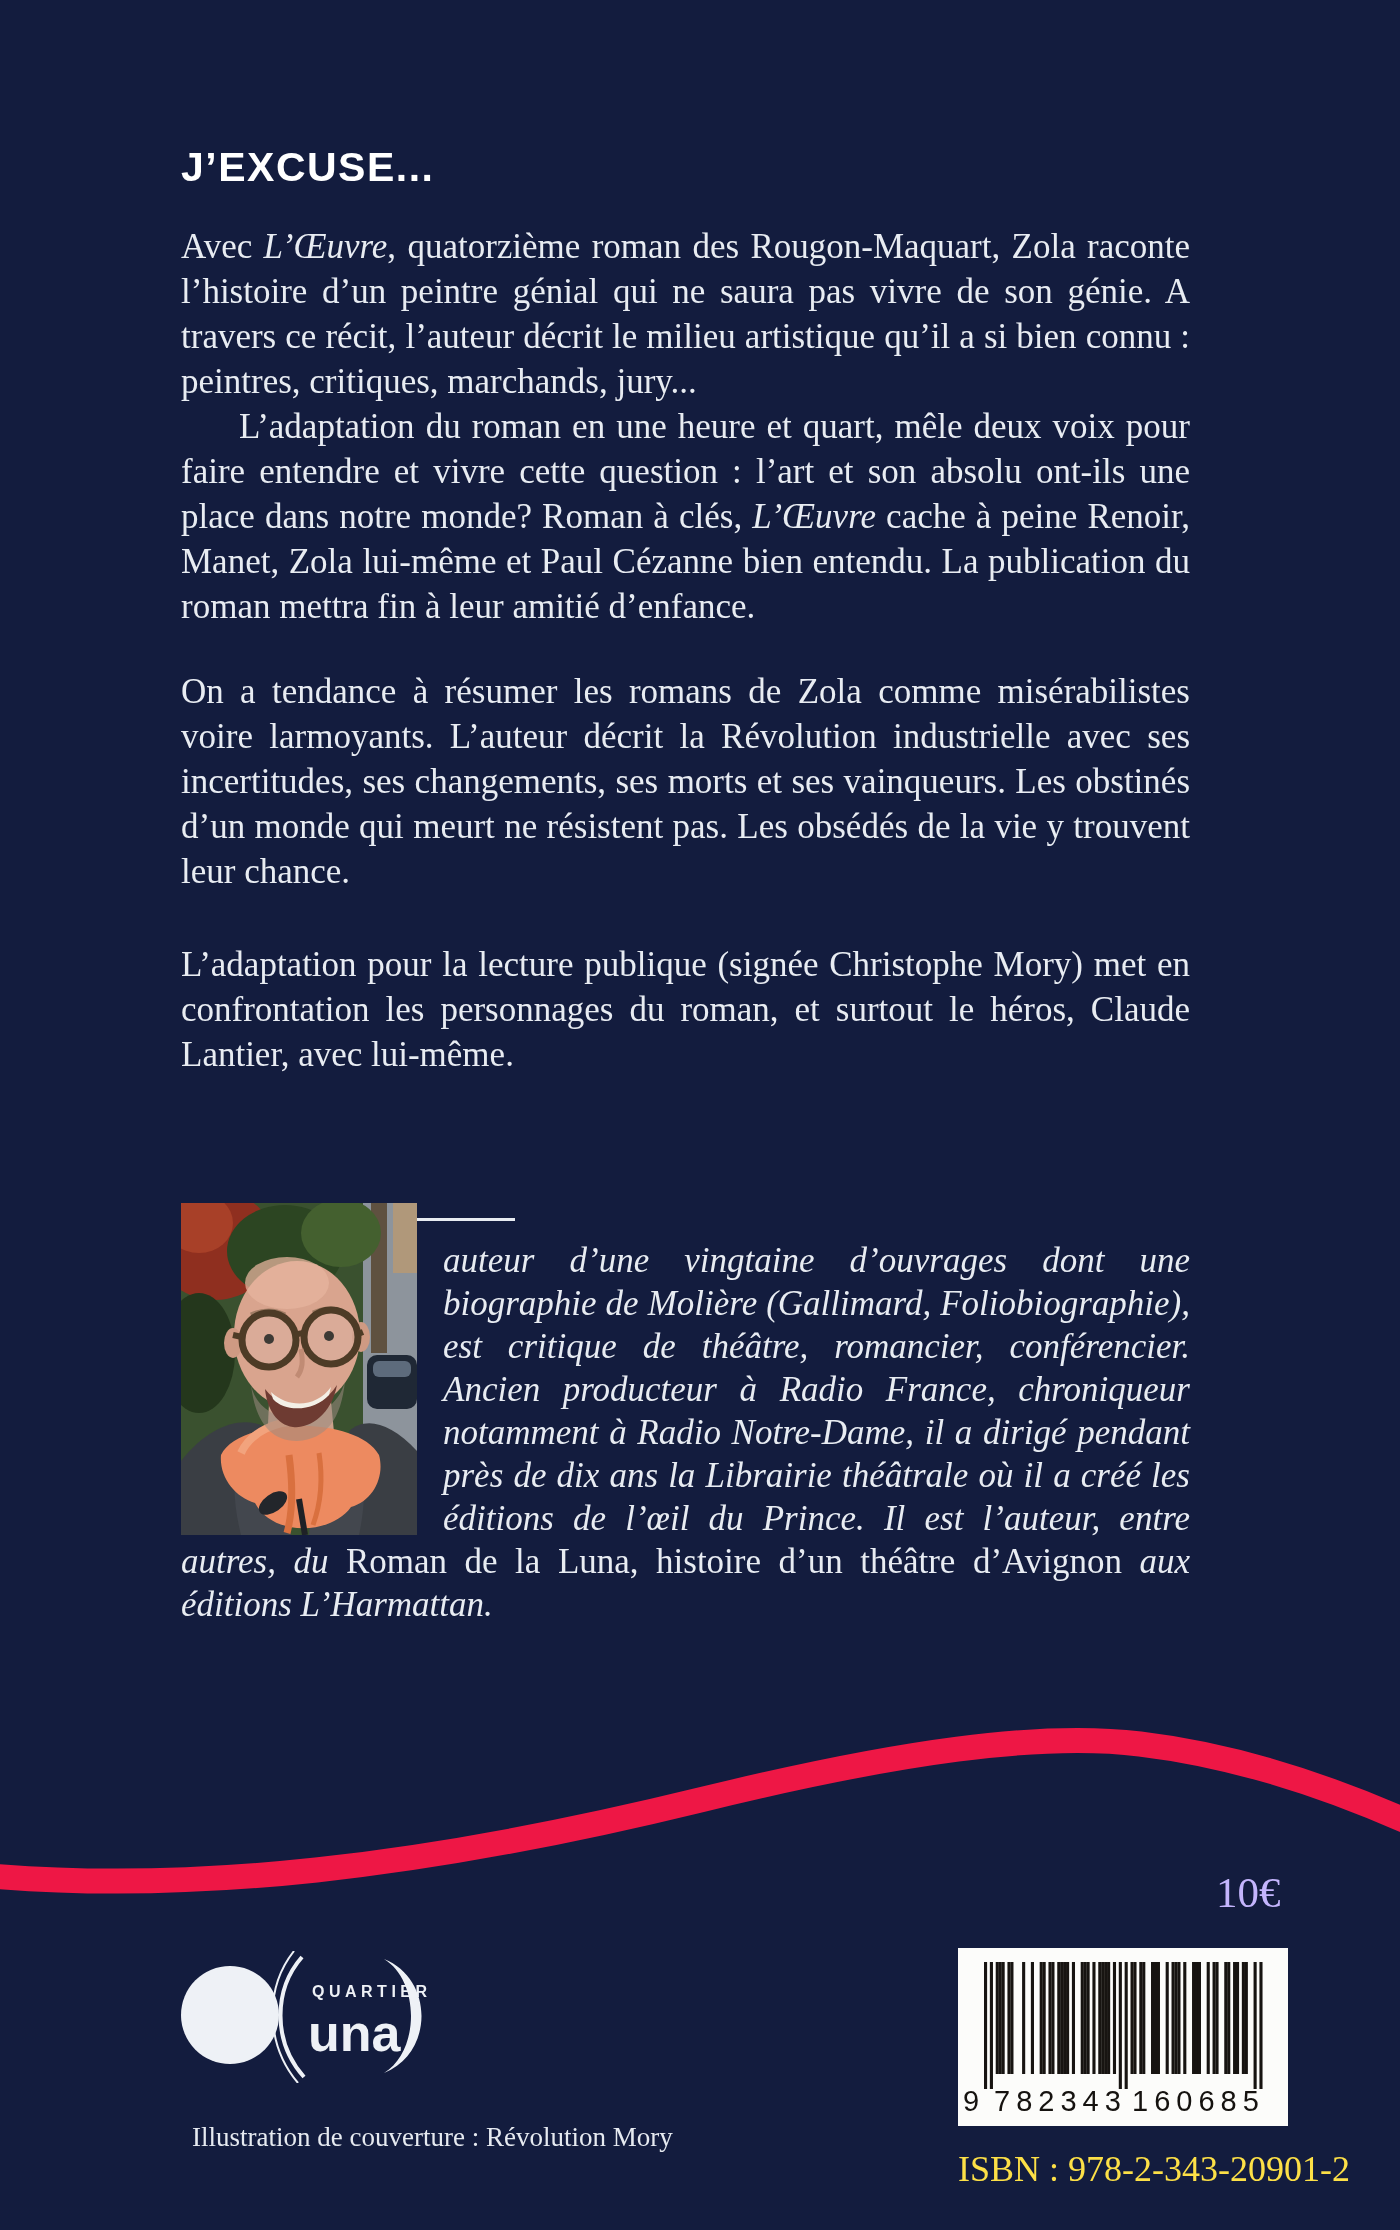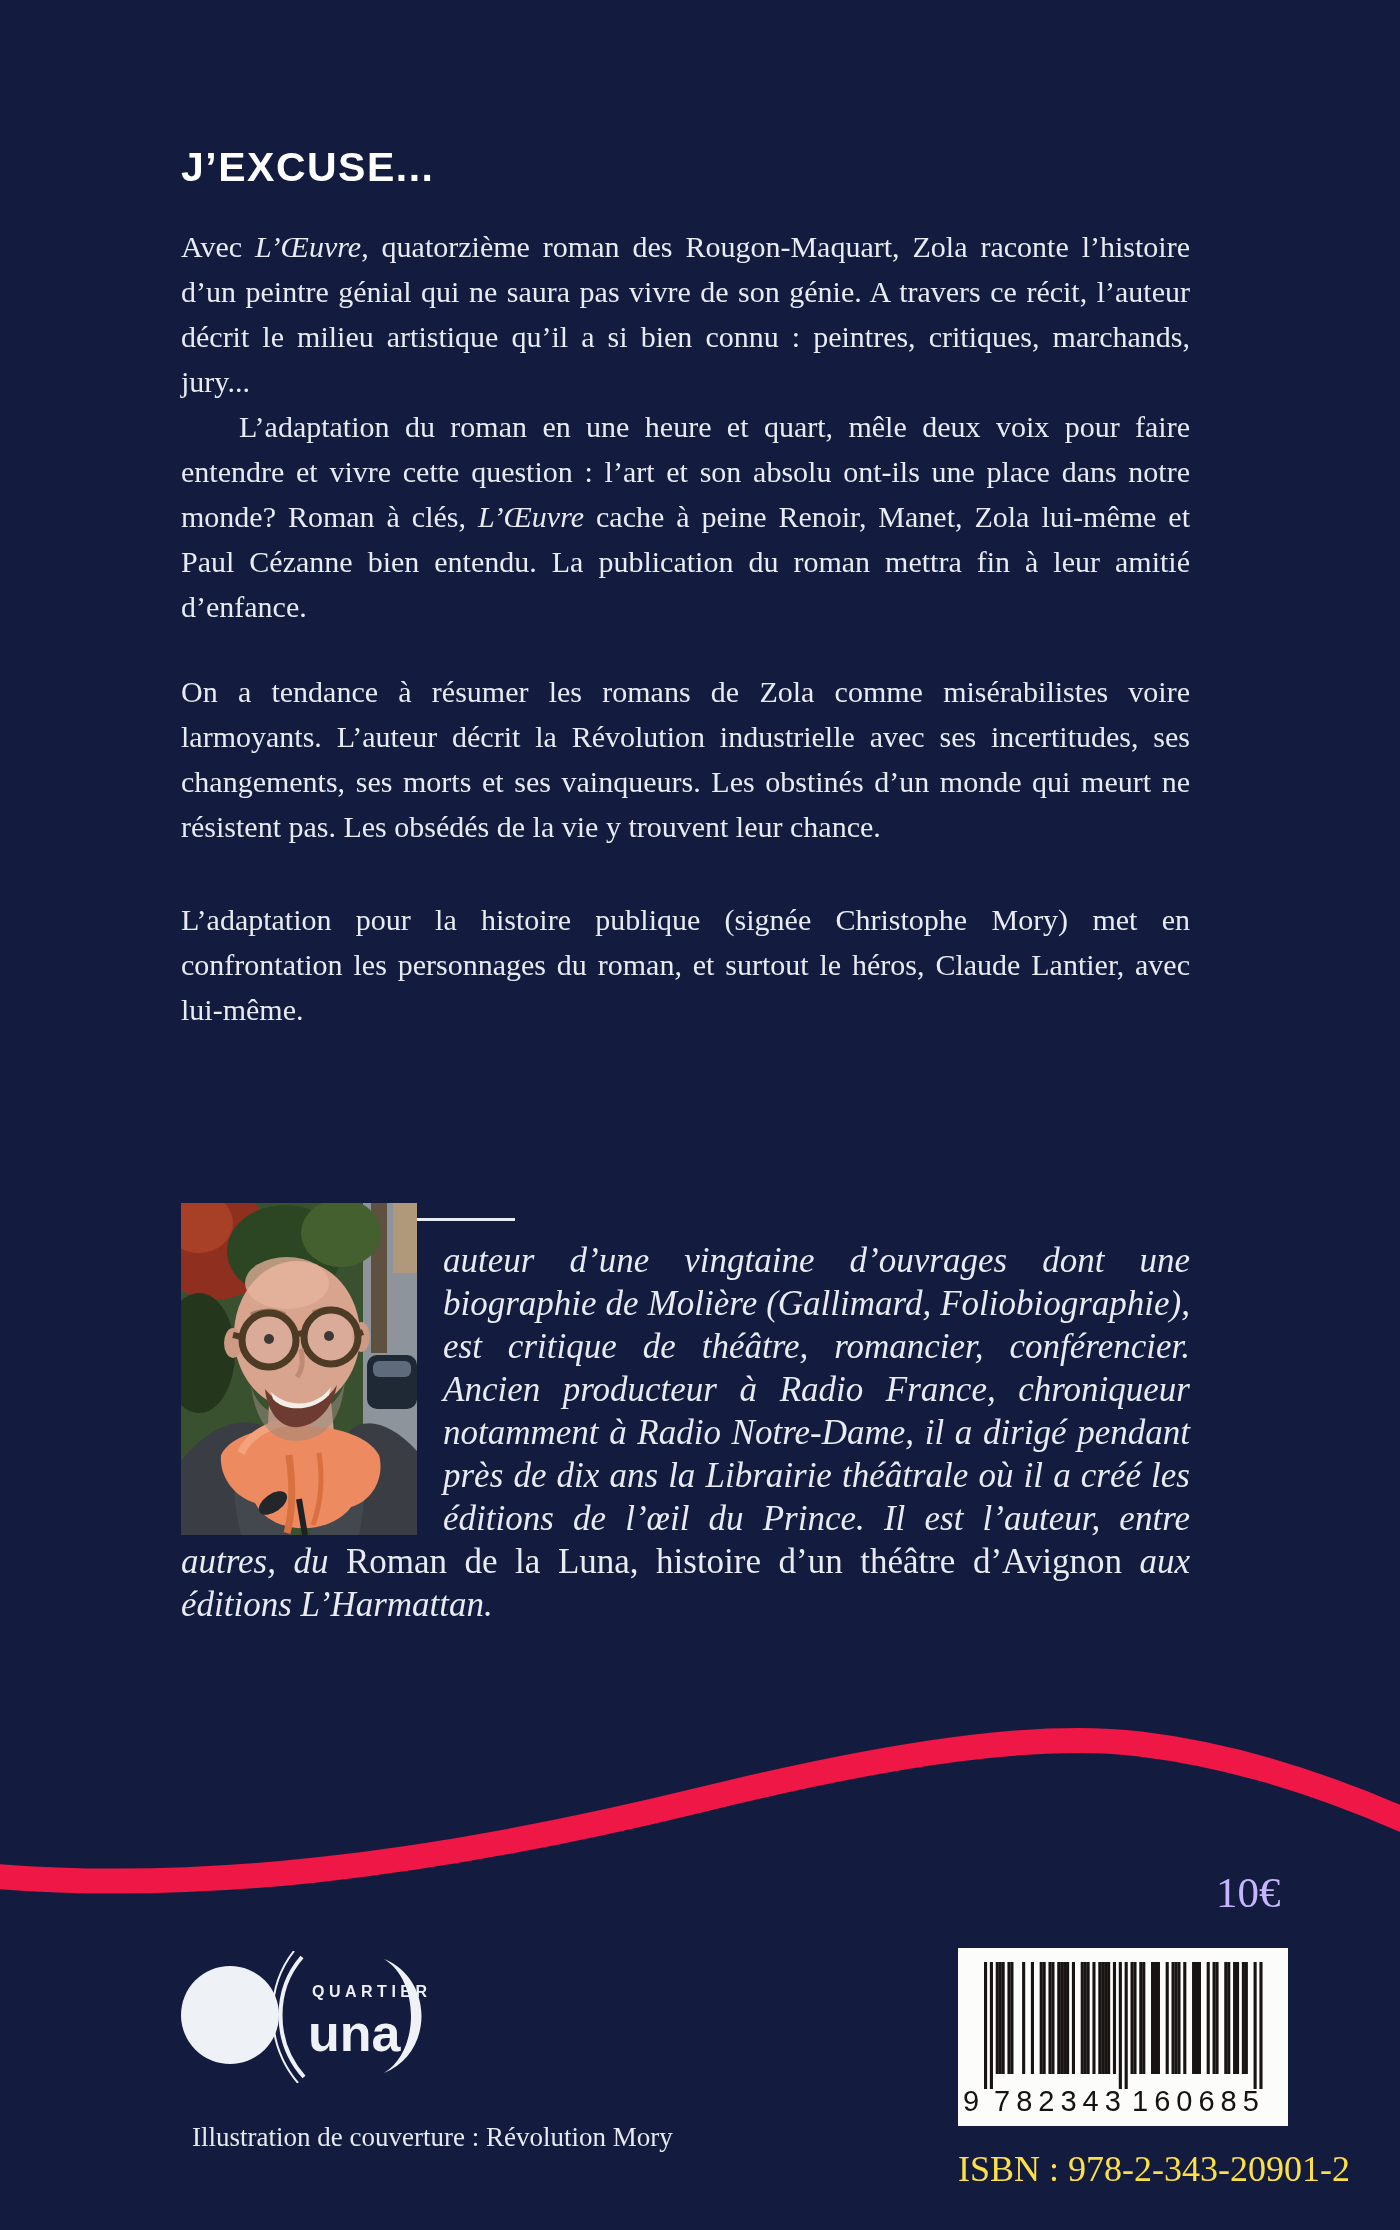--- a/index.html
+++ b/index.html
@@ -1,20 +1,20 @@
 <!DOCTYPE html>
 <html><head>
 <meta charset="utf-8">
 <style>
   html,body{margin:0;padding:0;background:#0b1227;}
   .cover{position:relative;width:1400px;height:2230px;background:#131c3e;overflow:hidden;
          font-family:"Liberation Serif",serif;color:#e8ecf2;}
   .title{position:absolute;left:181px;top:144px;font-family:"Liberation Sans",sans-serif;
          font-weight:bold;font-size:41px;letter-spacing:1.5px;color:#ffffff;}
-  .synopsis{position:absolute;left:181px;top:224px;width:1009px;font-size:30px;line-height:45px;
+  .synopsis{position:absolute;left:181px;top:224px;width:1009px;font-size:35px;line-height:45px;
             text-align:justify;}
   .synopsis p{margin:0;}
   .p-indent{text-indent:58px;}
   .gap-p2{margin-top:40px !important;}
   .gap-p3{margin-top:48px !important;}
   .author{position:absolute;left:181px;top:1203px;width:1009px;font-size:35px;}
   .photo{float:left;width:236px;height:332px;margin-right:26px;display:block;}
   .author-name{color:#e0244a;font-weight:bold;font-size:44px;line-height:44px;padding-top:50px;
                font-family:"Liberation Serif",serif;}
   .name-underline{width:334px;height:3px;background:#e8ecf2;margin-top:15px;margin-bottom:18px;}
@@ -37,21 +37,21 @@
 <body>
 
 <div class="cover">
 
   <div class="title">J’EXCUSE...</div>
 
   <div class="synopsis">
     <p><span style="font-style: normal;">Avec </span><span style="font-style: italic;">L’Œuvre</span><span style="font-style: normal;">, quatorzième roman des Rougon-Maquart, Zola raconte l’histoire d’un peintre génial qui ne saura pas vivre de son génie. A travers ce récit, l’auteur décrit le milieu artistique qu’il a si bien connu : peintres, critiques, marchands, jury...</span></p>
     <p class="p-indent"><span style="font-style: normal;">L’adaptation du roman en une heure et quart, mêle deux voix pour faire entendre et vivre cette question : l’art et son absolu ont-ils une place dans notre monde? Roman à clés, </span><span style="font-style: italic;">L’Œuvre</span><span style="font-style: normal;"> cache à peine Renoir, Manet, Zola lui-même et Paul Cézanne bien entendu. La publication du roman mettra fin à leur amitié d’enfance.</span></p>
     <p class="gap-p2">On a tendance à résumer les romans de Zola comme misérabilistes voire larmoyants. L’auteur décrit la Révolution industrielle avec ses incertitudes, ses changements, ses morts et ses vainqueurs. Les obstinés d’un monde qui meurt ne résistent pas. Les obsédés de la vie y trouvent leur chance.</p>
-    <p class="gap-p3">L’adaptation pour la histoire publique (signée Christophe Mory) met en confrontation les personnages du roman, et surtout le héros, Claude Lantier, avec lui-même.</p>
+    <p class="gap-p3">L’adaptation pour la lecture publique (signée Christophe Mory) met en confrontation les personnages du roman, et surtout le héros, Claude Lantier, avec lui-même.</p>
   </div>
 
   <div class="author">
 
     <svg class="photo" viewBox="0 0 236 332">
       <rect x="0" y="0" width="236" height="332" fill="#3a512f"></rect>
       <rect x="182" y="0" width="54" height="332" fill="#8d949c"></rect>
       <rect x="212" y="0" width="24" height="70" fill="#b0987a"></rect>
       <rect x="190" y="0" width="16" height="150" fill="#5f5140"></rect>
       <ellipse cx="34" cy="42" rx="60" ry="55" fill="#8f2f1f"></ellipse>

